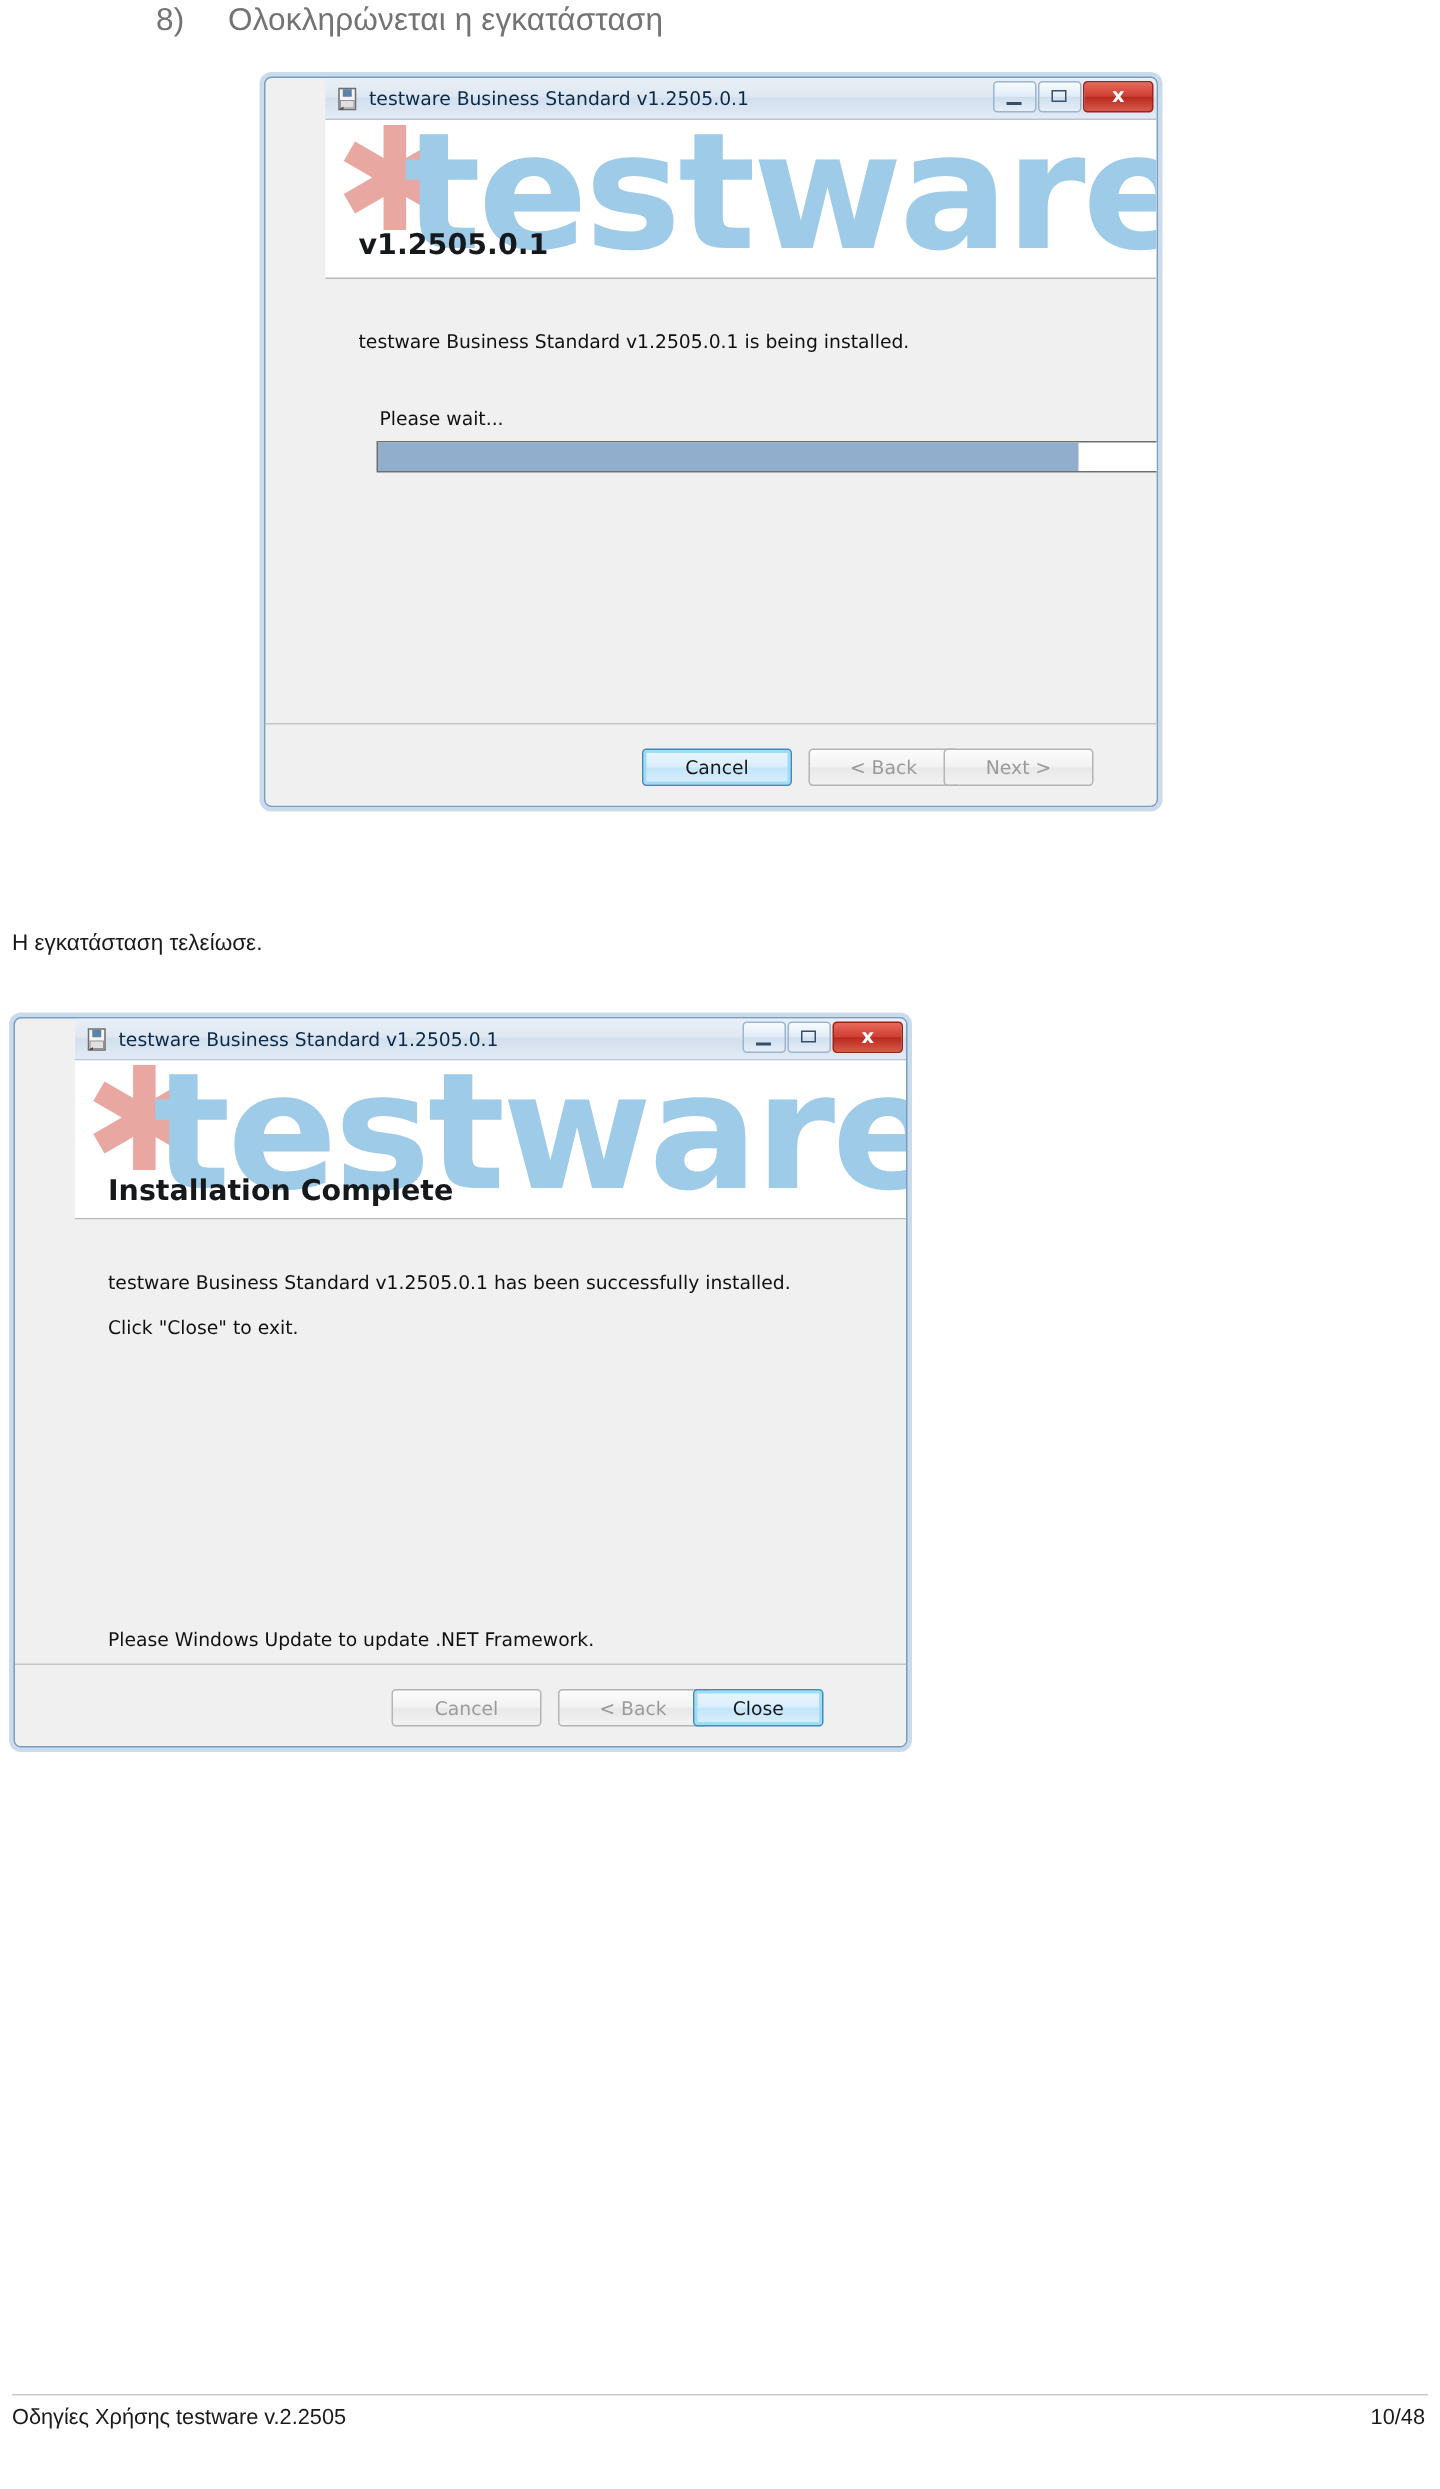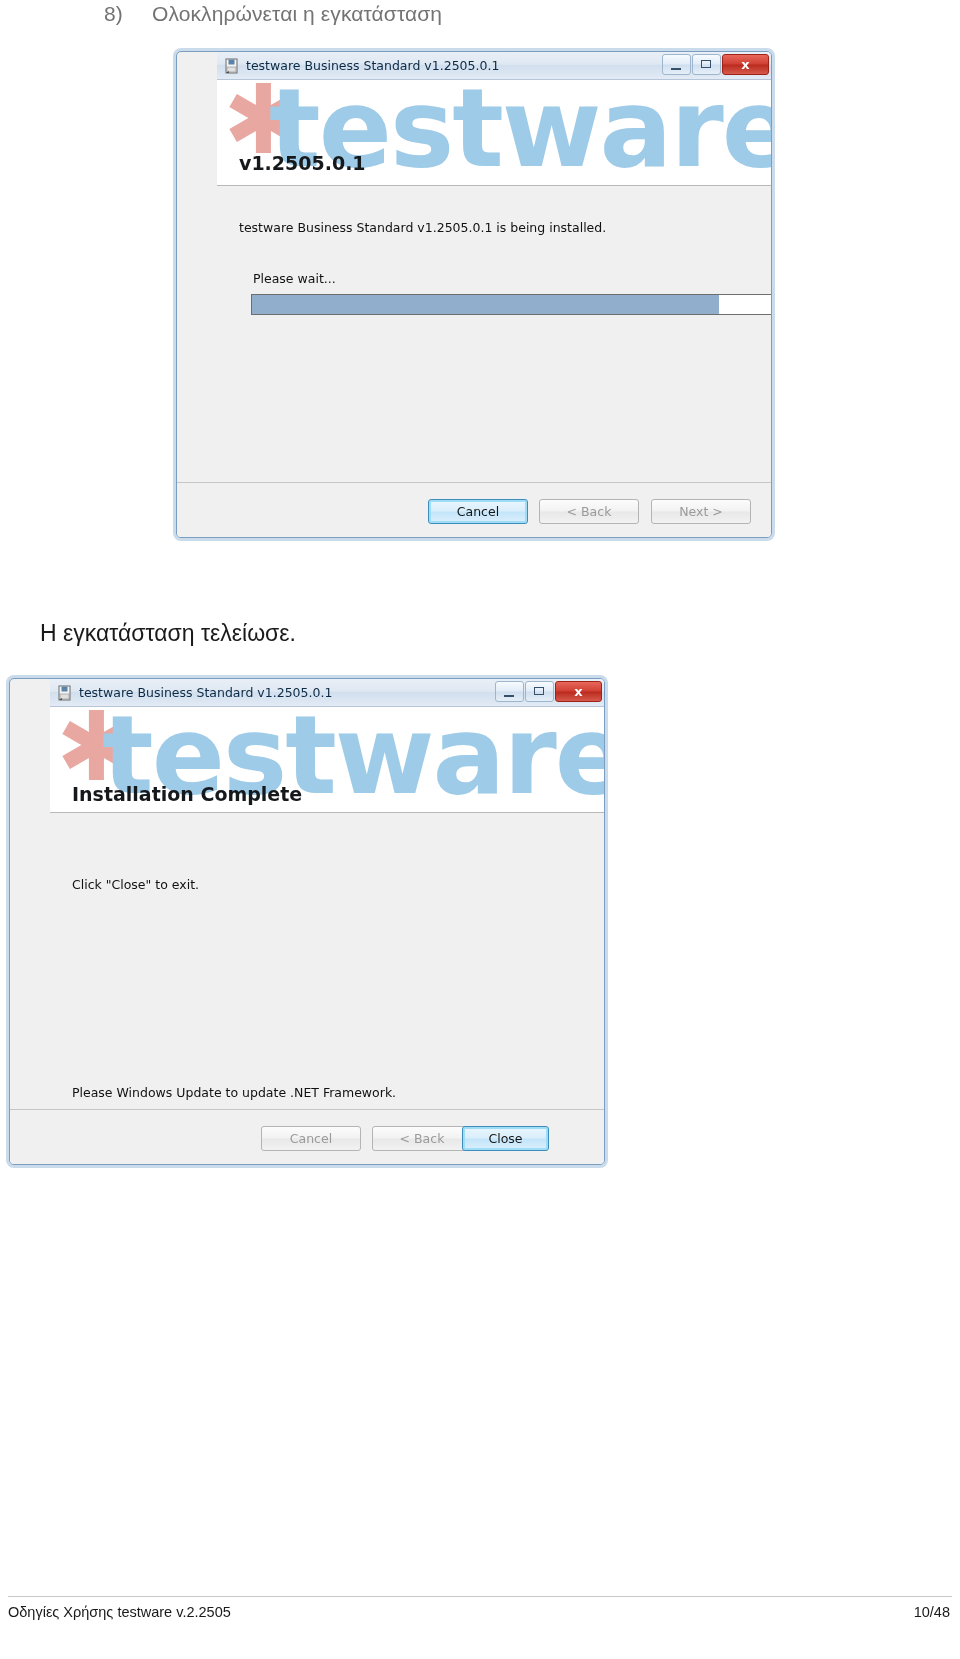--- a/index.html
+++ b/index.html
@@ -27,24 +27,23 @@
     white-space: nowrap;
   }
   .doc-heading .num {
     display: inline-block;
     width: 48px;
   }
   .mid-caption {
     position: absolute;
     left: 8px;
     top: 620px;
-    font-size: 23px;
+    font-size: 15px;
     color: #1a1a1a;
     white-space: nowrap;
-    margin-left: 32px;
   }
 
   
   .footer-rule {
     position: absolute;
     left: 8px;
     right: 8px;
     top: 1596px;
     height: 1px;
     background: #c9c9c9;
@@ -278,21 +277,21 @@
     <span class="body-text" style="left:22px; top:34px;">testware Business Standard v1.2505.0.1 is being installed.</span>
     <span class="body-text" style="left:36px; top:85px;">Please wait...</span>
     <span class="progress-outer" style="left:34px; top:108px; width:527px; height:21px;">
       <span class="progress-fill" style="display:block; width:89%;"></span>
     </span>
   </div>
 
   <div class="btn-row" style="top:430px; height:57px;">
     <span class="dlg-btn focused" style="left:251px; top:16px; width:100px;">Cancel</span>
     <span class="dlg-btn" style="left:362px; top:16px; width:100px;">&lt; Back</span>
-    <span class="dlg-btn" style="left:474px; top:16px; width:100px;">Next &gt;</span>
+    <span class="dlg-btn" style="left:452px; top:16px; width:100px;">Next &gt;</span>
   </div>
 </div>
 
 <div class="mid-caption">Η εγκατάσταση τελείωσε.</div>
 
 <div class="win-dialog scan-soft" style="left:9px; top:678px; width:596px; height:487px;">
 
   <div class="titlebar">
     <span class="title-icon">
       <svg width="16" height="16" viewBox="0 0 16 16">
@@ -312,20 +311,21 @@
 
   <div class="banner" style="height:105px;">
     <span class="wm">
       <span class="wm-star" style="left:6px; top:-8px; font-size:96px;">✱</span>
       <span class="wm-text" style="left:52px; top:-14px; font-size:108px;">testware</span>
     </span>
     <span class="banner-heading" style="left:22px; top:48px; font-size:19px;margin-top:28px;">Installation Complete</span>
   </div>
 
   <div class="dlg-body" style="height:320px;">
+    <span class="body-text" style="left:22px; top:34px;">testware Business Standard v1.2505.0.1 has been successfully installed.</span>
     <span class="body-text" style="left:22px; top:64px;">Click "Close" to exit.</span>
     <span class="body-text" style="left:22px; top:272px;">Please Windows Update to update .NET Framework.</span>
   </div>
 
   <div class="btn-row" style="top:430px; height:57px;">
     <span class="dlg-btn" style="left:251px; top:16px; width:100px;">Cancel</span>
     <span class="dlg-btn" style="left:362px; top:16px; width:100px;">&lt; Back</span>
     <span class="dlg-btn focused" style="left:452px; top:16px; width:87px;text-align:center;">Close</span>
   </div>
 </div>

